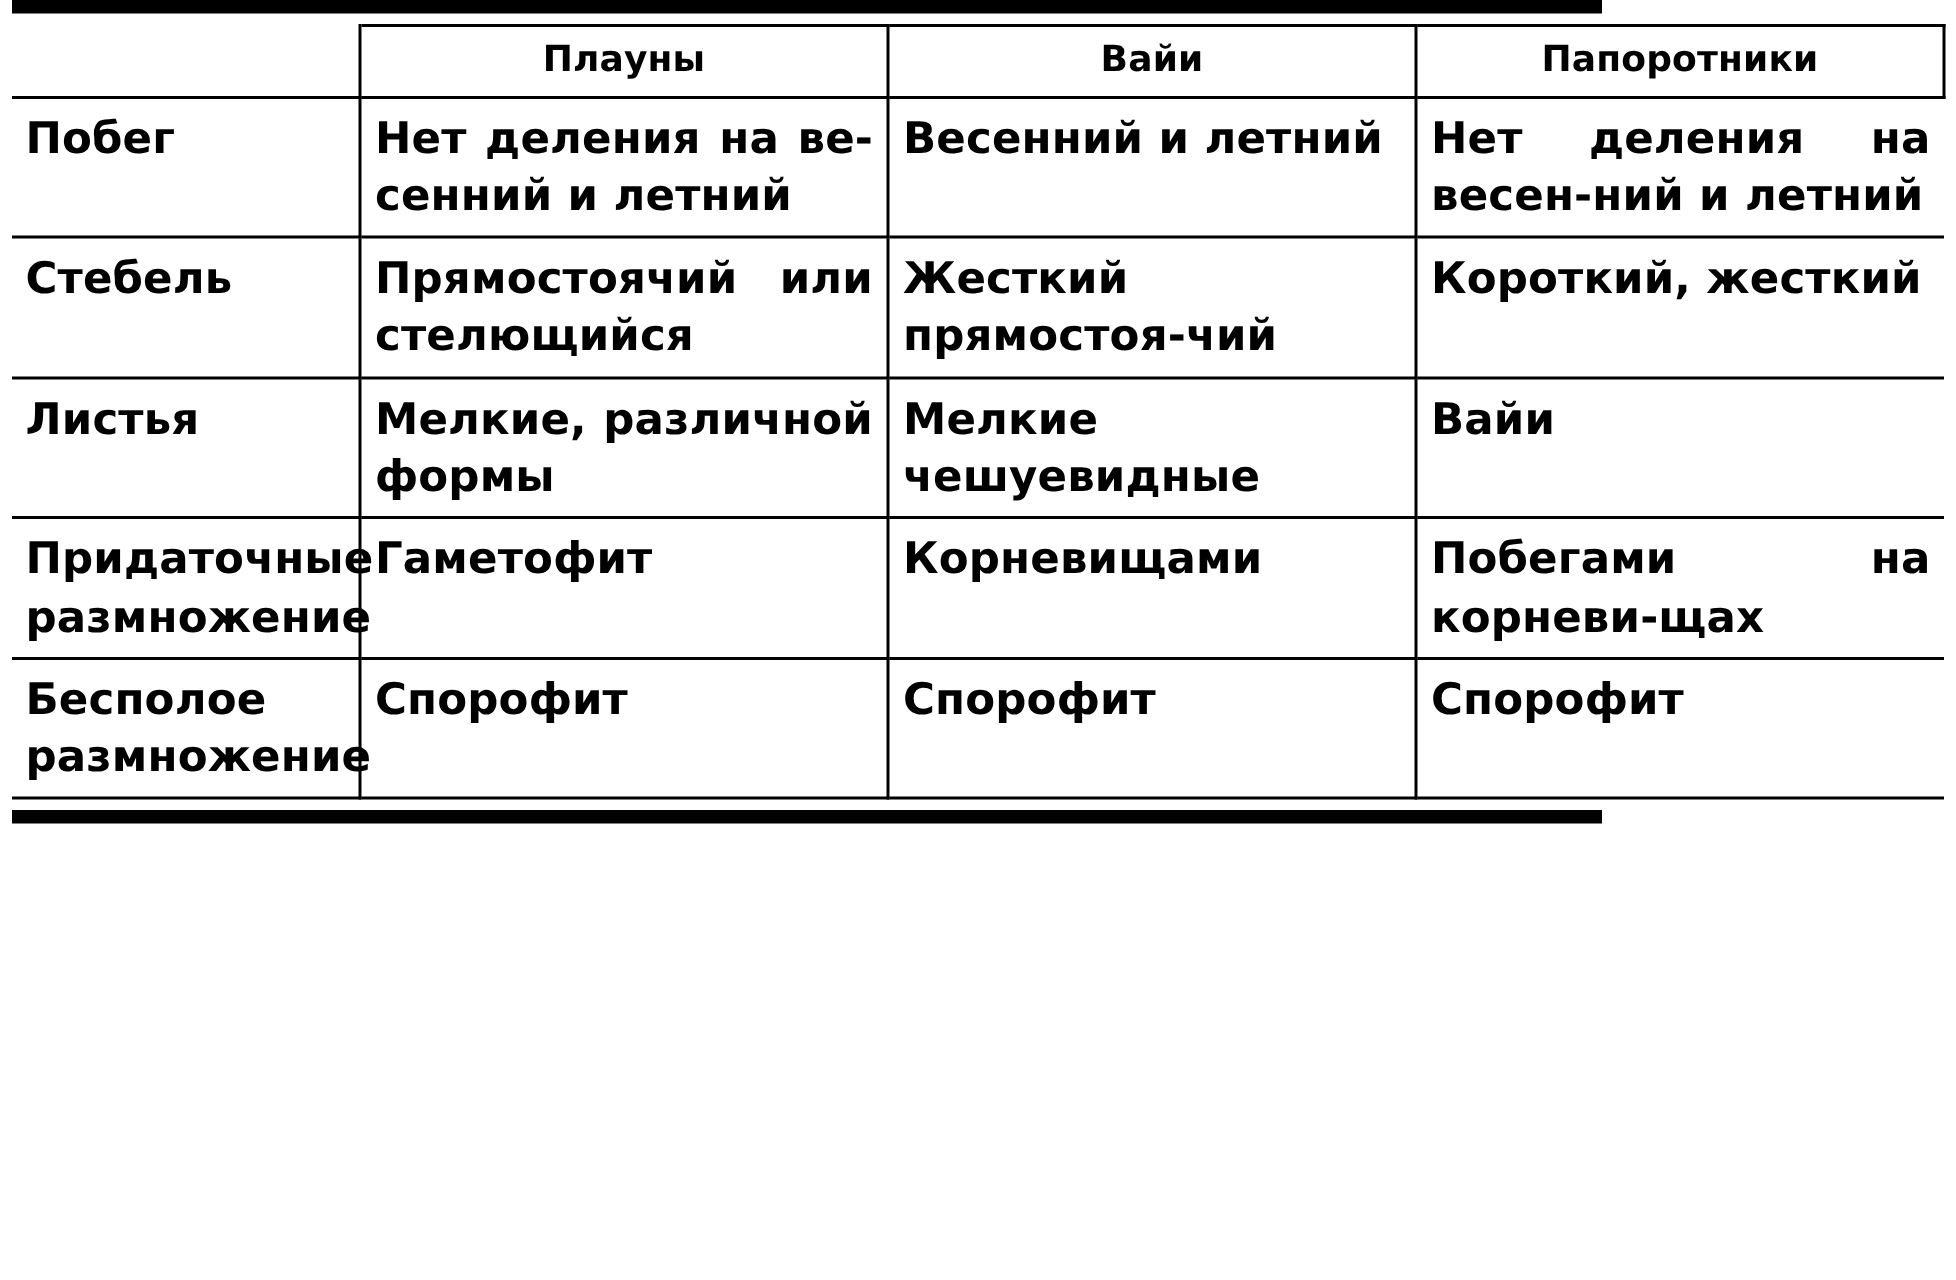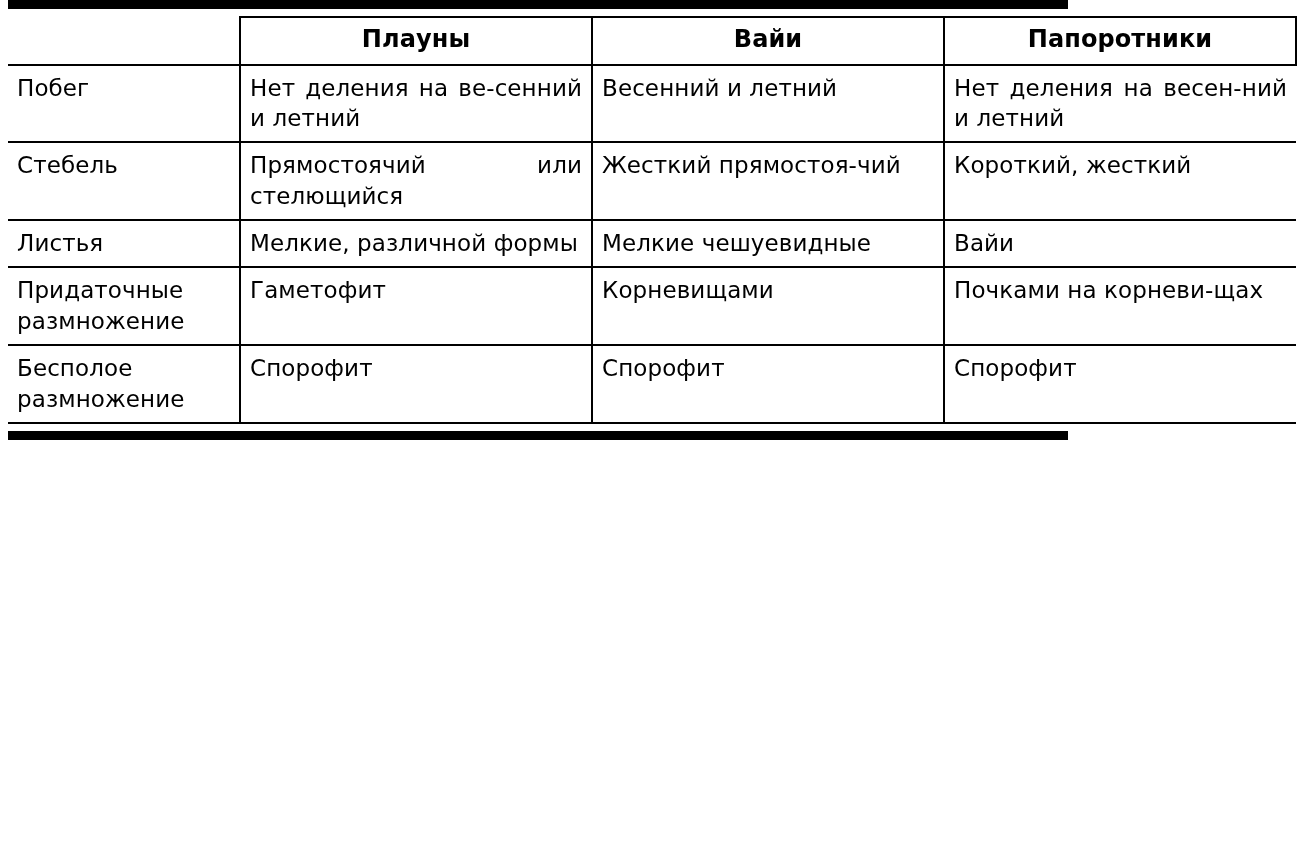--- a/index.html
+++ b/index.html
@@ -32,23 +32,23 @@
     border-collapse: collapse;
     width: 1288px;
     table-layout: fixed;
     margin-top: 7px;
     margin-bottom: 7px;
   }
   table.cmp td, table.cmp th {
     border: 2px solid #000000;
     vertical-align: top;
     padding: 7px 9px 8px 9px;
-    font-size: 23px;
+    font-size: 29px;
     line-height: 1.32;
-    font-weight: normal;
+    font-weight: bold;
     text-align: left;
     letter-spacing: 0.1px;
   }
   
   col.c0 { width: 232px; }
   col.c1 { width: 352px; }
   col.c2 { width: 352px; }
   col.c3 { width: 352px; }
 
   thead td.corner {
@@ -128,21 +128,21 @@
         <td class="body-cell just">Мелкие, различной формы</td>
         <td class="body-cell">Мелкие чешуевидные</td>
         <td class="body-cell last">Вайи</td>
       </tr>
 
 
       <tr>
         <td class="rowlabel">Придаточные размножение</td>
         <td class="body-cell">Гаметофит</td>
         <td class="body-cell">Корневищами</td>
-        <td class="body-cell last just">Почками на корневи-щах</td>
+        <td class="body-cell last just">Побегами на корневи-щах</td>
       </tr>
 
       <tr>
         <td class="rowlabel">Бесполое размножение</td>
         <td class="body-cell">Спорофит</td>
         <td class="body-cell">Спорофит</td>
         <td class="body-cell last">Спорофит</td>
       </tr>
 
 

